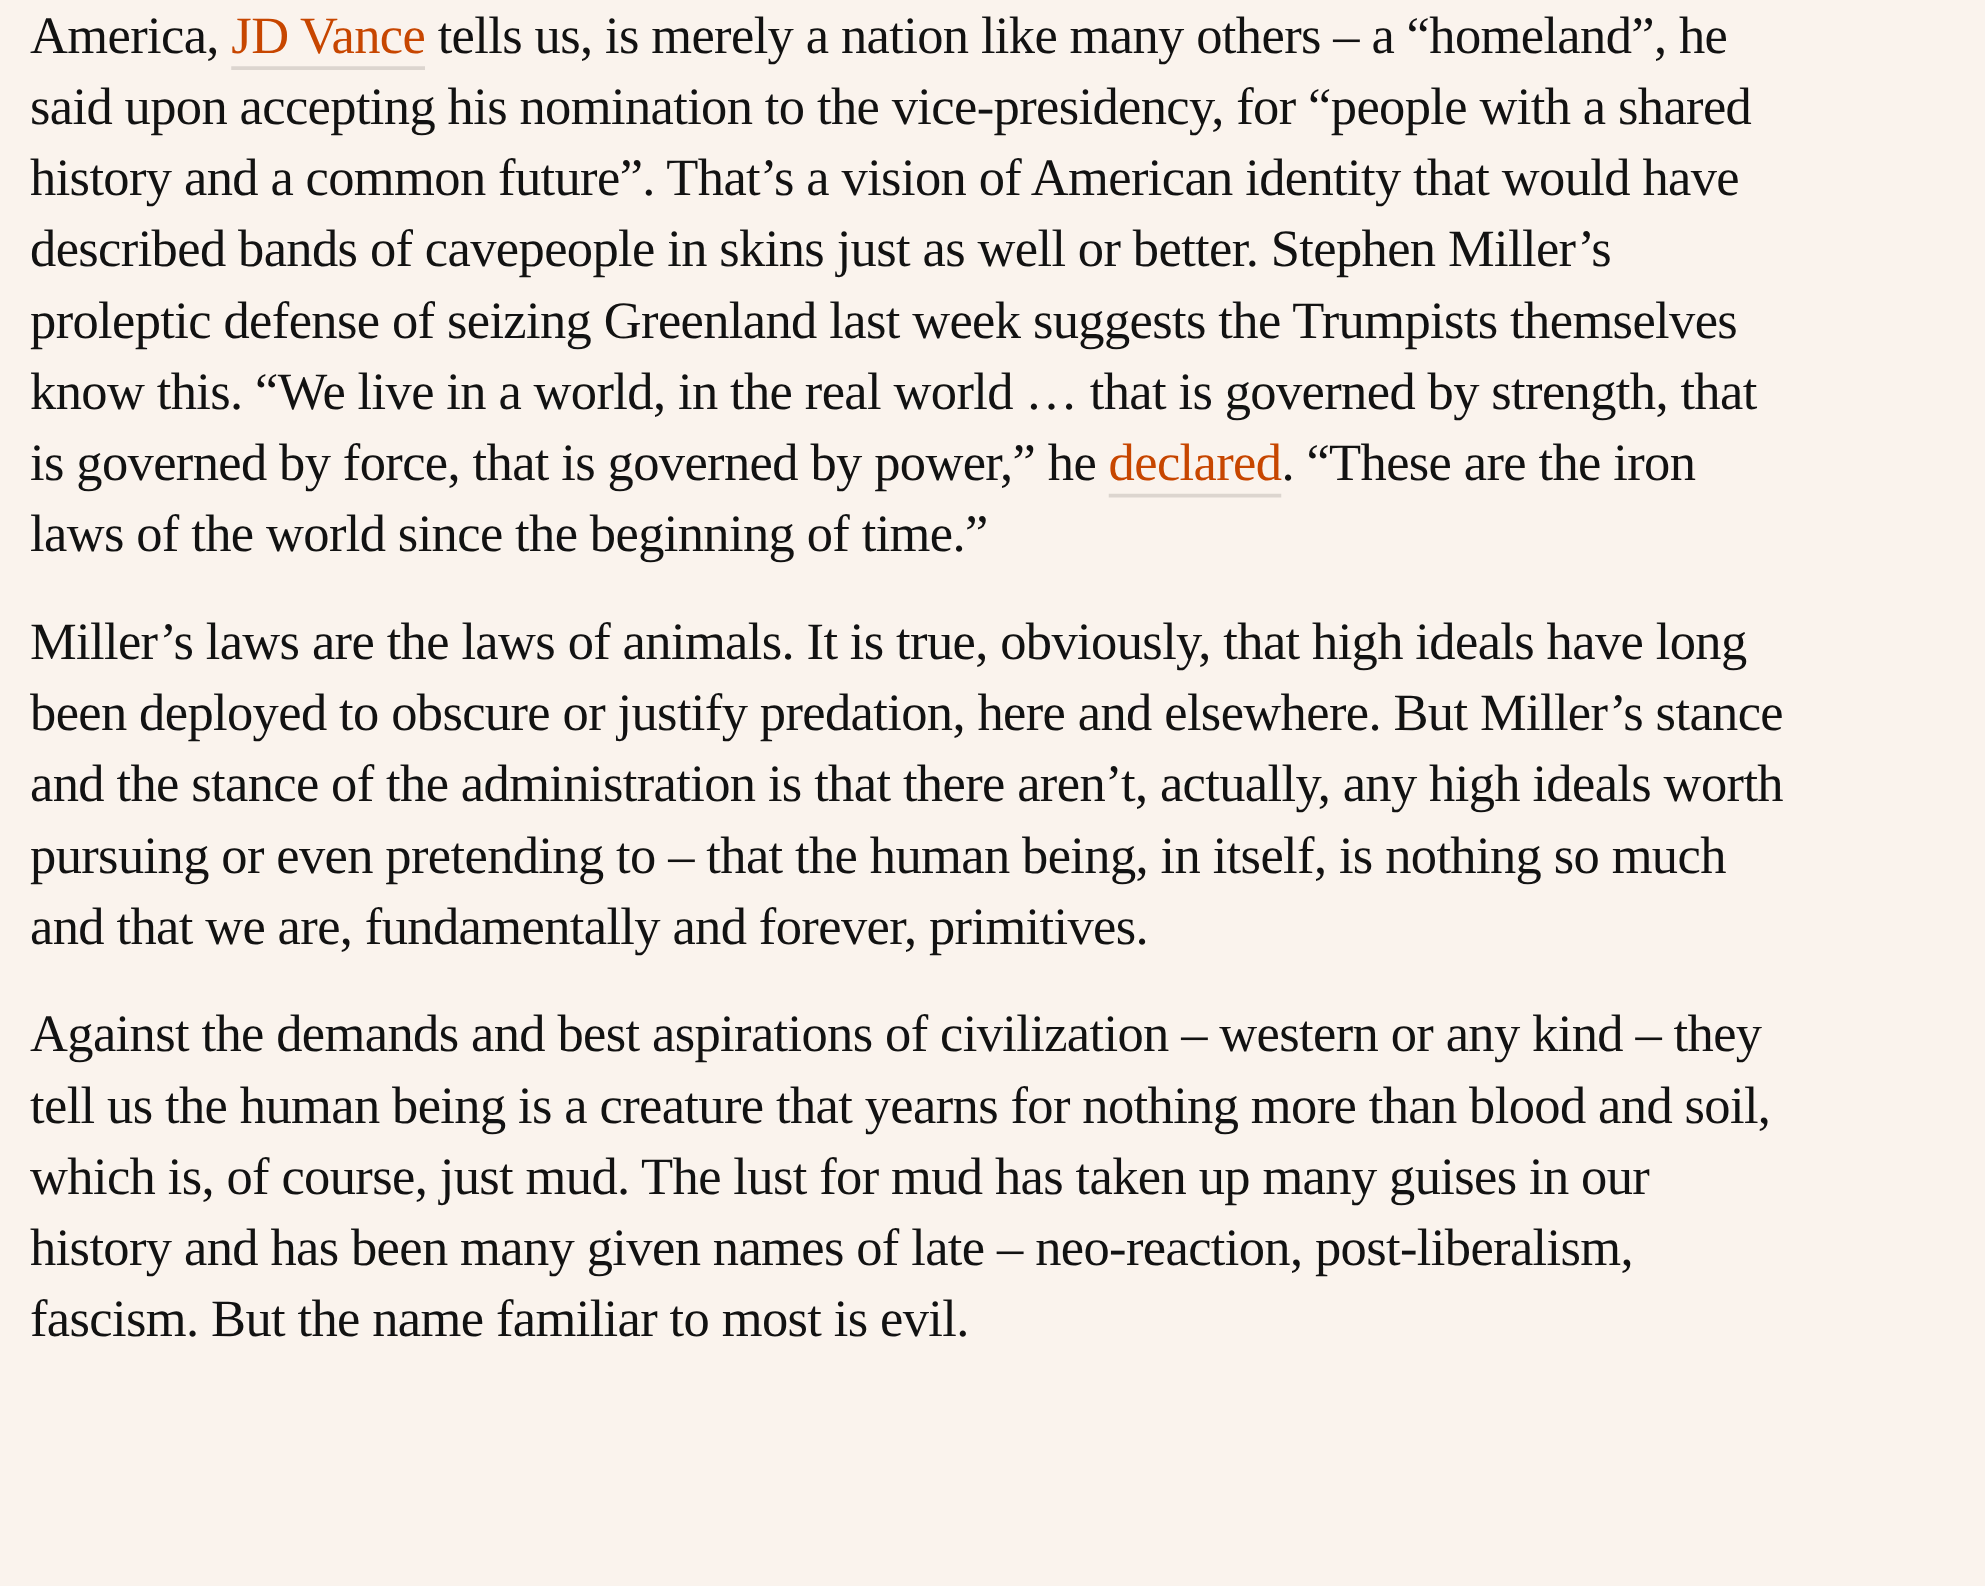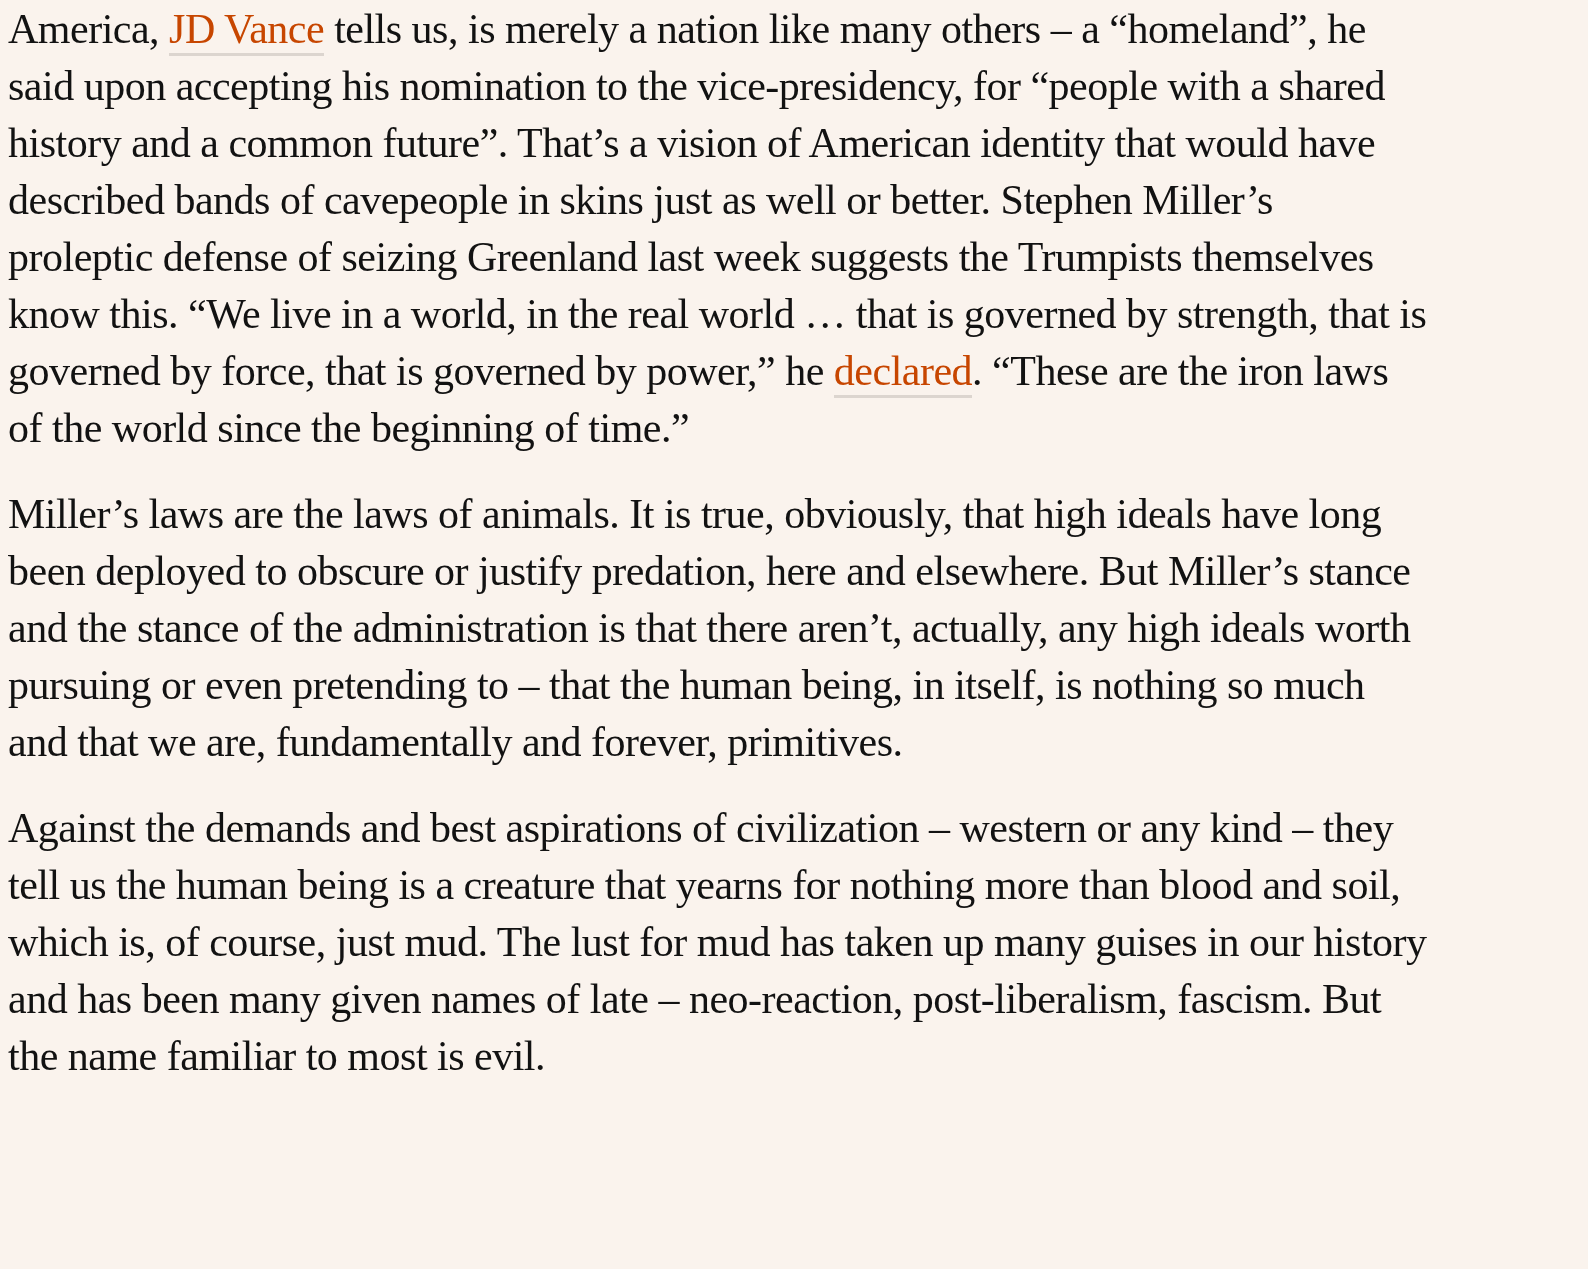--- a/index.html
+++ b/index.html
@@ -5,21 +5,21 @@
   html, body {
     margin: 0;
     padding: 0;
   }
   body {
     font-family: "Liberation Serif", "DejaVu Serif", serif;
   }
   .article-body {
     width: 1441px;
     box-sizing: border-box;
-    padding: 1px 14px 30px 8px;
+    padding: 1px 14px 30px 24px;
     font-size: 42px;
     line-height: 57px;
     letter-spacing: -0.5px;
   }
   .article-body p {
     margin: 0 0 29px 0;
   }
   .article-body a {
     color: var(--accent, #c74600);
     text-decoration: none;

